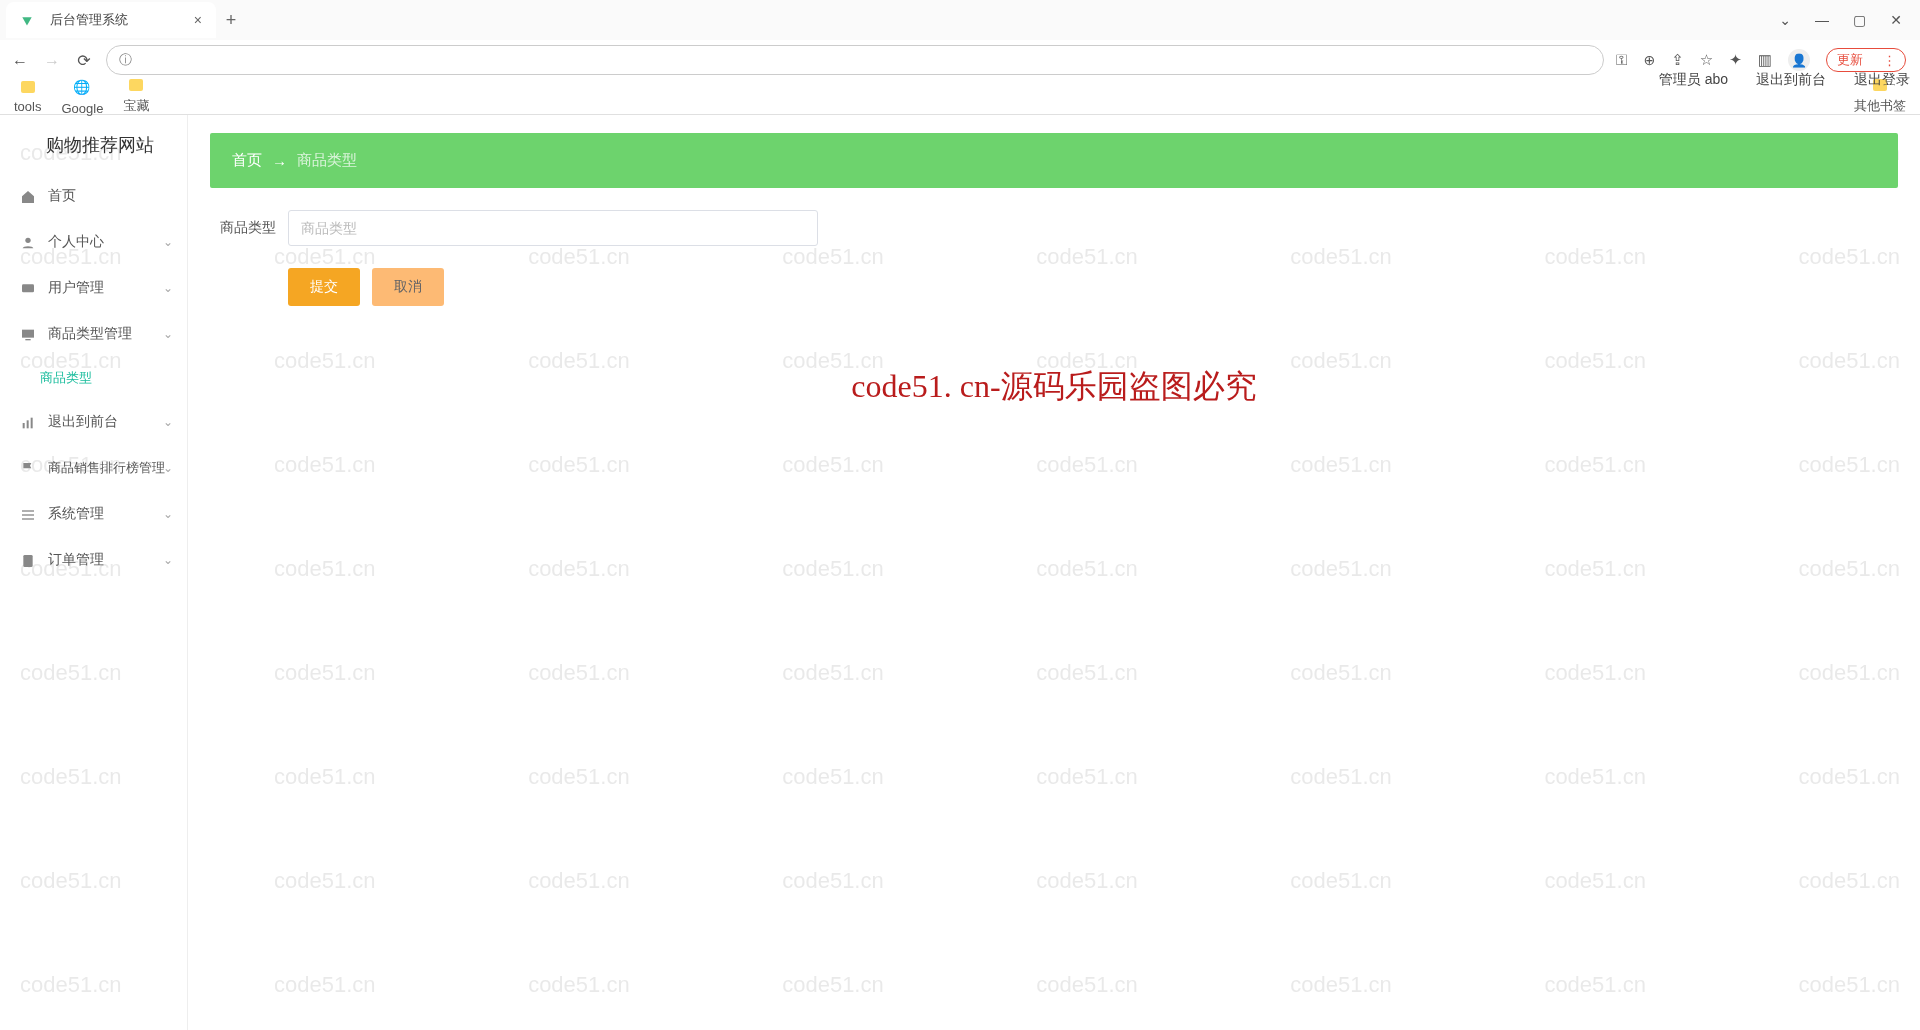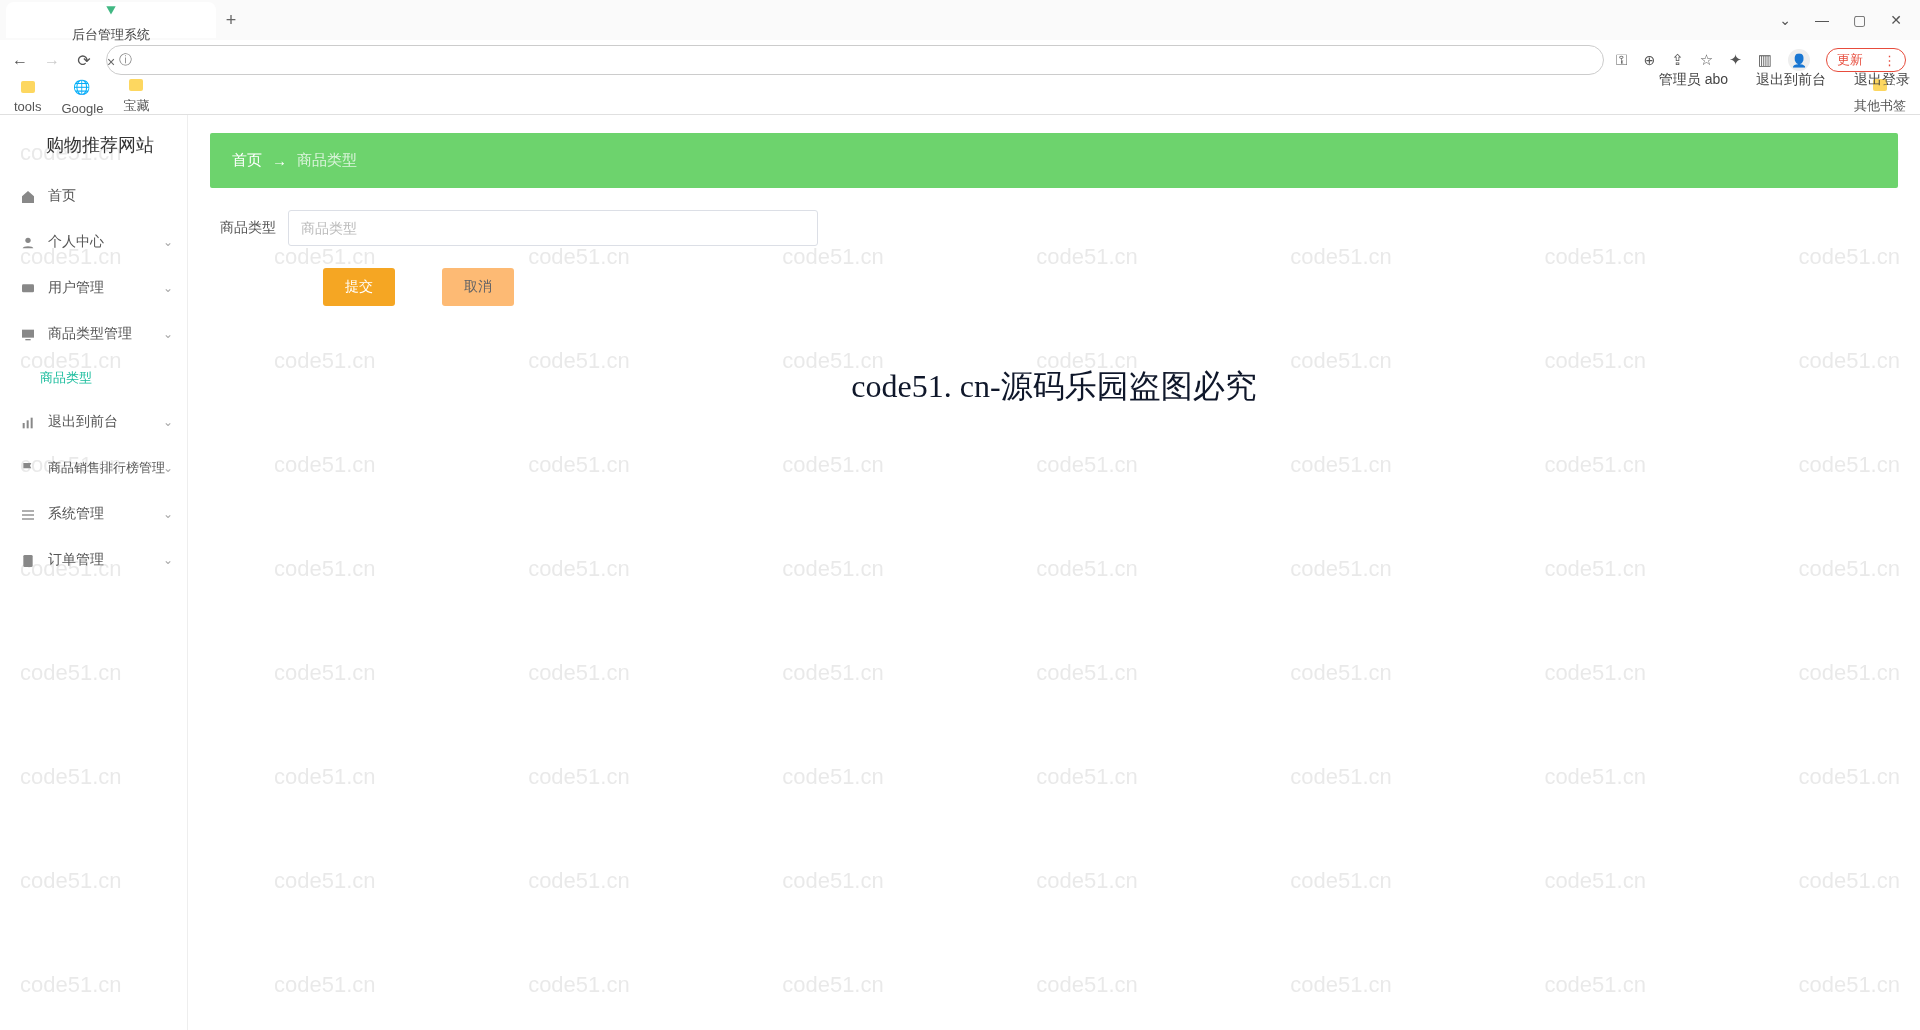--- a/index.html
+++ b/index.html
@@ -1,21 +1,21 @@
 <!DOCTYPE html>
 <html><head>
 <meta charset="utf-8">
 <style>
   * { box-sizing: border-box; margin: 0; padding: 0; }
   body { font-family: "Microsoft YaHei", Arial, sans-serif; background: #fff; color: #333; width: 1920px; height: 1030px; overflow: hidden; }
 
   
   .browser-chrome { background: #fff; border-bottom: 1px solid #e0e0e0; }
   .tab-bar { display: flex; align-items: center; height: 40px; background: #fafafa; }
-  .tab { display: flex; align-items: center; gap: 10px; padding: 0 14px; height: 36px; background: #fff; border-top-left-radius: 8px; border-top-right-radius: 8px; font-size: 13px; color: #444; margin-left: 6px; min-width: 210px; flex-direction: column; }
+  .tab { display: flex; align-items: center; gap: 16px; padding: 0 14px; height: 36px; background: #fff; border-top-left-radius: 8px; border-top-right-radius: 8px; font-size: 13px; color: #444; margin-left: 6px; min-width: 210px; }
   .tab .favicon { width: 14px; height: 14px; color: #41b883; }
   .tab .title { flex: 1; }
   .tab .close { font-size: 14px; color: #666; cursor: pointer; }
   .tab-add { width: 30px; text-align: center; font-size: 18px; color: #666; cursor: pointer; }
   .tab-bar .spacer { flex: 1; }
   .window-controls { display: flex; gap: 24px; padding-right: 18px; color: #555; font-size: 14px; }
 
   .addr-bar { display: flex; align-items: center; height: 40px; padding: 0 10px; gap: 12px; }
   .nav-icon { width: 20px; text-align: center; color: #555; font-size: 16px; }
   .addr-input-wrap { flex: 1; display: flex; align-items: center; border: 1px solid #ccc; border-radius: 16px; height: 30px; padding: 0 12px; font-size: 14px; color: #555; }
@@ -42,25 +42,25 @@
 
   .content { flex: 1; padding: 18px 22px; position: relative; }
   .breadcrumb { background: #6dd36d; color: #fff; padding: 18px 22px; font-size: 15px; display: flex; align-items: center; gap: 10px; border-radius: 2px; }
   .breadcrumb .inactive { opacity: 0.75; }
   .form-area { margin-top: 22px; }
   .form-row { display: flex; align-items: center; gap: 12px; margin-bottom: 22px; }
   .form-label { width: 66px; text-align: right; font-size: 14px; color: #555; }
   .text-input { width: 530px; height: 36px; border: 1px solid #dcdfe6; border-radius: 3px; padding: 0 12px; font-size: 14px; }
   .text-input::placeholder { color: #bbb; }
   .btn-row { display: flex; gap: 12px; margin-left: 78px; }
-  .btn { padding: 10px 22px; border-radius: 3px; font-size: 14px; cursor: pointer; border: none; margin-left: 35px; }
+  .btn { padding: 10px 22px; border-radius: 3px; font-size: 14px; cursor: pointer; border: none; }
   .btn-primary { background: #f5a623; color: #fff; }
   .btn-cancel { background: #fdba74; color: #606266; }
 
-  .watermark { position: absolute; left: 50%; transform: translateX(-50%); top: 250px; font-size: 32px; color: #0f172a; font-family: "SimSun", serif; pointer-events: none; }
+  .watermark { position: absolute; left: 50%; transform: translateX(-50%); top: 250px; font-size: 32px; color: #b91c1c; font-family: "SimSun", serif; pointer-events: none; }
 
   .wm-bg { position: absolute; inset: 0; pointer-events: none; opacity: 0.16; font-size: 22px; color: #7a7a7a; font-family: Arial, sans-serif; overflow: hidden; z-index: 0; }
   .wm-row { display: flex; justify-content: space-between; padding: 0 20px; white-space: nowrap; }
   .app, .browser-chrome { position: relative; z-index: 1; }
 
   
   svg { display: inline-block; vertical-align: middle; }
 </style>
 </head>
 <body>

